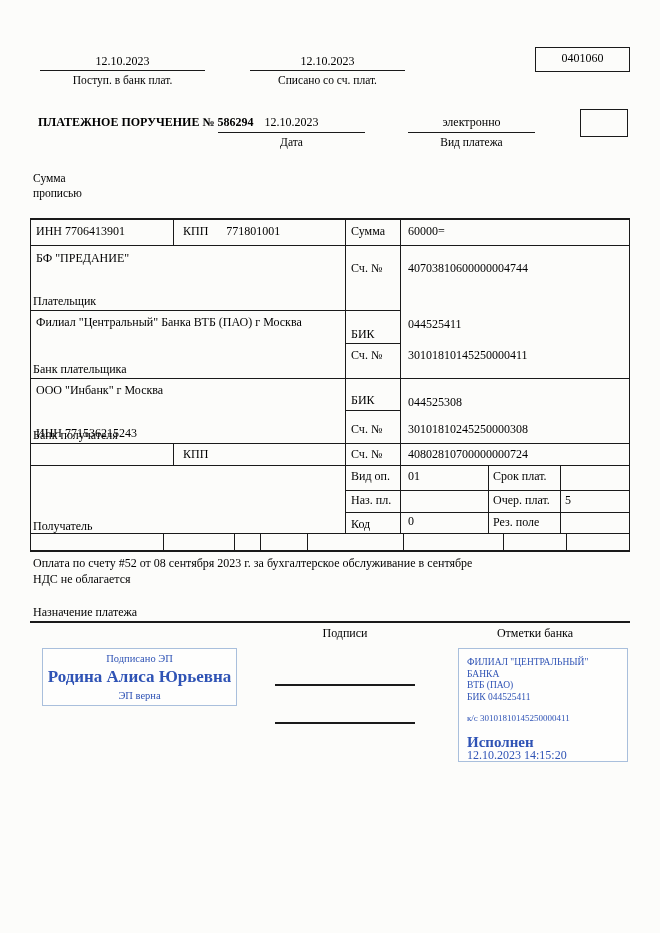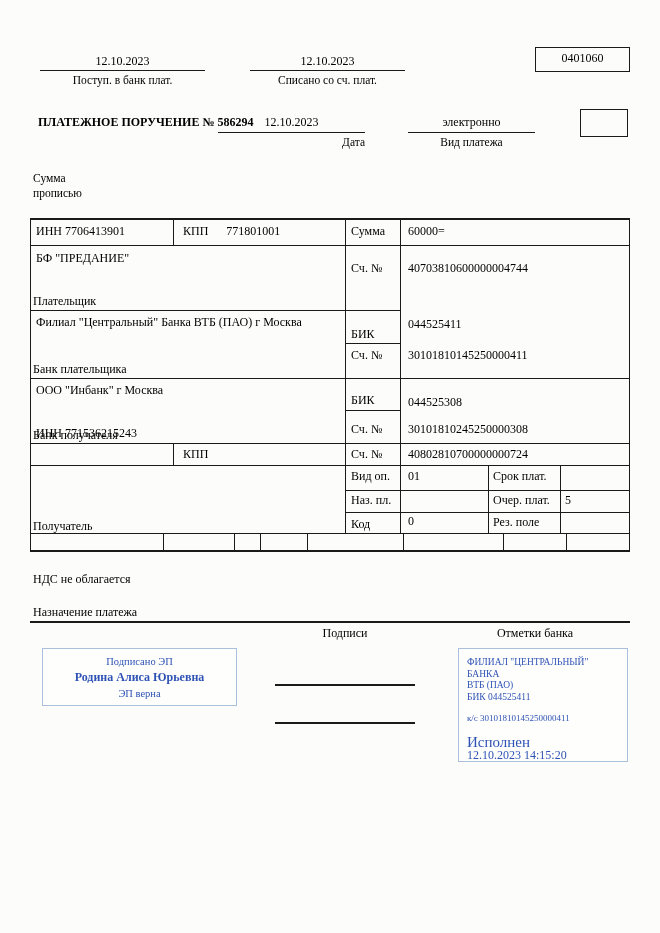--- a/index.html
+++ b/index.html
@@ -16,42 +16,42 @@
   .wrap{white-space:normal;}
   .line{position:absolute;background:#1a1a1a;}
   .box{position:absolute;border:1.5px solid #1a1a1a;box-sizing:border-box;}
   .stamp{
     position:absolute;box-sizing:border-box;
     border:1px solid #a9bfdc;background:rgba(255,255,255,0.6);
     color:#2f53b5;
   }
   .stamp-left{display:flex;flex-direction:column;align-items:center;justify-content:center;gap:3px;}
   .stamp-left .s1,.stamp-left .s3{font-size:10.5px;}
-  .stamp-left .s2{font-size:12px;font-weight:bold;}
+  .stamp-left .s2{font-size:17px;font-weight:bold;}
   .stamp-right{padding:8px 8px;font-size:9.5px;line-height:11.5px;}
   .stamp-right .corr{font-size:9px;margin-top:10px;}
-  .stamp-right .status{font-size:15px;font-weight:normal;margin-top:9px;line-height:16px;}
+  .stamp-right .status{font-size:15px;font-weight:bold;margin-top:9px;line-height:16px;}
   .stamp-right .dt{font-size:12px;}
   .vspan{margin-left:18px;}
 </style>
 </head>
 <body>
 
 <div class="page">
 
   <div class="t c" style="left:40px;top:54px;width:165px;">12.10.2023</div>
   <div class="t c small" style="left:40px;top:73px;width:165px;">Поступ. в банк плат.</div>
   <div class="t c" style="left:250px;top:54px;width:155px;">12.10.2023</div>
   <div class="t c small" style="left:250px;top:73px;width:155px;">Списано со сч. плат.</div>
   <div class="box" style="left:535px;top:47px;width:95px;height:25px;"></div>
   <div class="t c" style="left:535px;top:51px;width:95px;">0401060</div>
 
   <div class="t b" style="left:38px;top:115px;">ПЛАТЕЖНОЕ ПОРУЧЕНИЕ № 586294</div>
   <div class="t c" style="left:218px;top:115px;width:147px;">12.10.2023</div>
-  <div class="t c small" style="left:218px;top:135px;width:147px;text-align:right;">Дата</div>
+  <div class="t c small" style="left:218px;top:135px;width:147px;">Дата</div>
   <div class="t c" style="left:408px;top:115px;width:127px;">электронно</div>
   <div class="t c small" style="left:408px;top:135px;width:127px;">Вид платежа</div>
   <div class="box" style="left:580px;top:109px;width:48px;height:28px;"></div>
 
   <div class="t small wrap" style="left:33px;top:171px;width:70px;line-height:15px;">Сумма прописью</div>
 
   <div class="t" style="left:36px;top:224px;"><span>ИНН</span> <span>7706413901</span></div>
   <div class="t" style="left:183px;top:224px;"><span>КПП</span><span class="vspan">771801001</span></div>
   <div class="t" style="left:351px;top:224px;">Сумма</div>
   <div class="t" style="left:408px;top:224px;">60000=</div>
@@ -87,20 +87,21 @@
   <div class="t" style="left:351px;top:493px;">Наз. пл.</div>
   <div class="t" style="left:408px;top:493px;"></div>
   <div class="t" style="left:493px;top:493px;">Очер. плат.</div>
   <div class="t" style="left:565px;top:493px;">5</div>
   <div class="t" style="left:351px;top:517px;">Код</div>
   <div class="t" style="left:408px;top:514px;">0</div>
   <div class="t" style="left:493px;top:515px;">Рез. поле</div>
   <div class="t" style="left:565px;top:515px;"></div>
   <div class="t" style="left:33px;top:519px;">Получатель</div>
 
+  <div class="t" style="left:33px;top:556px;">Оплата по счету #52 от 08 сентября 2023 г. за бухгалтерское обслуживание в сентябре</div>
   <div class="t" style="left:33px;top:572px;">НДС не облагается</div>
   <div class="t" style="left:33px;top:605px;">Назначение платежа</div>
 
   <div class="t c" style="left:255px;top:626px;width:180px;">Подписи</div>
   <div class="t c" style="left:440px;top:626px;width:190px;">Отметки банка</div>
 
   <div class="stamp stamp-left" style="left:42px;top:648px;width:195px;height:58px;">
     <div class="s1">Подписано ЭП</div>
     <div class="s2">Родина Алиса Юрьевна</div>
     <div class="s3">ЭП верна</div>

